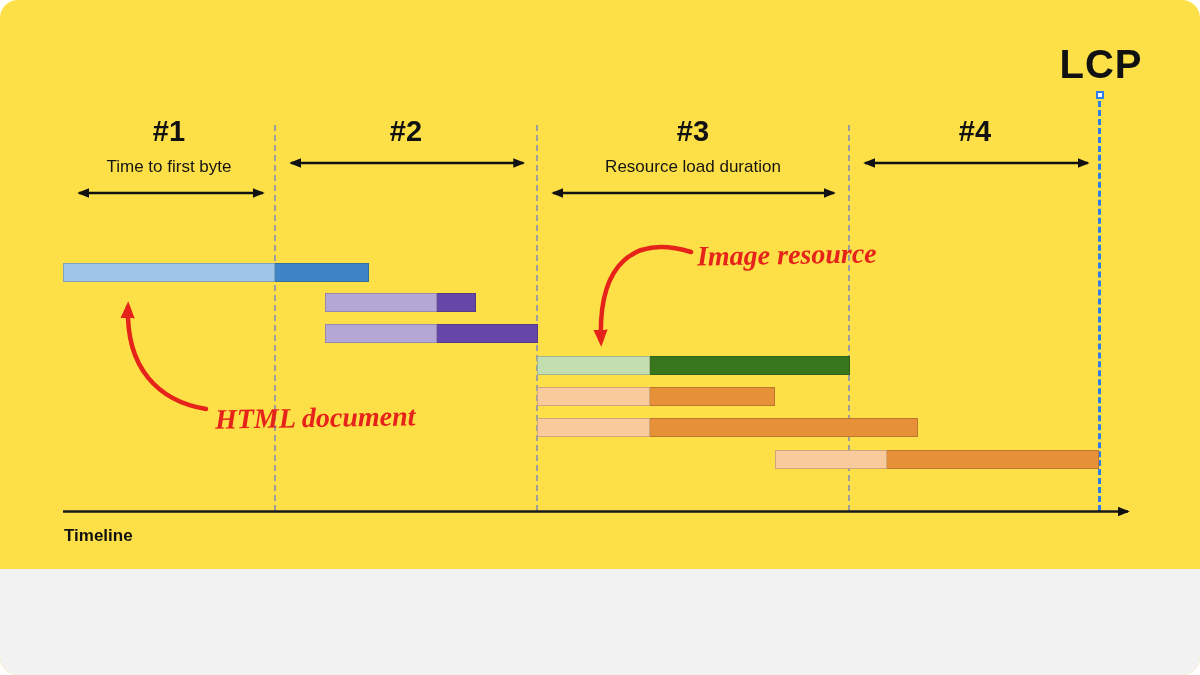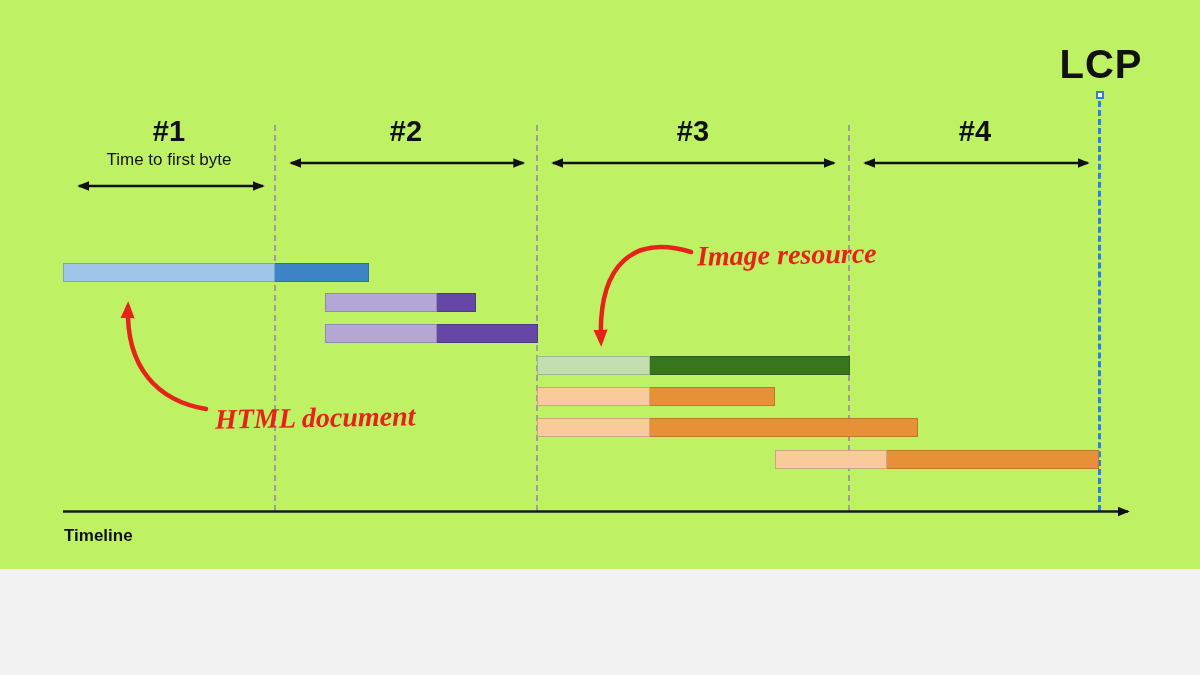--- a/index.html
+++ b/index.html
@@ -1,31 +1,31 @@
 <!DOCTYPE html>
 <html><head>
 <meta charset="utf-8">
 <style>
   html,body{margin:0;padding:0;background:#fff;}
   .canvas{
-    position:relative;width:1200px;height:675px;overflow:hidden;background:#bef264;
-    font-family:"Liberation Sans", sans-serif;color:#111;
+    position:relative;width:1200px;height:675px;overflow:hidden;background:#fde047;
+    font-family:"Liberation Sans", sans-serif;color:#111;border-radius:18px;
   }
   
   .lcp-title{position:absolute;left:1041px;top:42px;width:120px;text-align:center;
     font-size:40px;font-weight:800;letter-spacing:1px;color:#111;}
   .lcp-square{position:absolute;left:1096px;top:91px;width:4px;height:4px;background:#fff;border:2px solid #2f7ceb;}
   .lcp-line{position:absolute;left:1098px;top:101px;height:410px;width:0;border-left:3px dashed #2f7ceb;}
   
   .sep{position:absolute;top:125px;height:386px;width:0;border-left:2px dashed #9e9e9e;}
   .sep1{left:274px}.sep2{left:536px}.sep3{left:848px}
   
   .phase{position:absolute;top:114px;text-align:center;}
   .phase-num{font-size:29px;font-weight:700;line-height:34px;}
-  .phase-label{font-size:17px;font-weight:500;line-height:22px;margin-top:1px;color:#151515;}
+  .phase-label{font-size:17px;font-weight:500;line-height:22px;margin-top:8px;color:#151515;}
   .phase-arrow{display:block;margin:9px auto 0;height:12px;width:calc(100% - 12px);}
   .p1{left:63px;width:212px}.p2{left:275px;width:262px}.p3{left:537px;width:312px}.p4{left:849px;width:252px}
   
   .bar{position:absolute;height:19px;display:flex;}
   .seg{height:100%;box-sizing:border-box;border:1px solid rgba(0,0,0,0.18);}
   .seg + .seg{border-left:none;}
   .doc-l{background:#9fc5e8}.doc-d{background:#3d85c6}
   .css-l{background:#b4a7d6}.css-d{background:#6647a8}
   .scr-l{background:#f9cb9c}.scr-d{background:#e69138}
   .img-l{background:#c3deb0}.img-d{background:#38761d}
@@ -70,20 +70,21 @@
     </svg>
   </div>
   <div class="phase p2">
     <div class="phase-num">#2</div>
     <svg class="phase-arrow">
       <line x1="10" y1="6" x2="97%" y2="6" stroke="#111" stroke-width="2.3" marker-start="url(#ah)" marker-end="url(#ah)"></line>
     </svg>
   </div>
   <div class="phase p3">
     <div class="phase-num">#3</div>
+    <div class="phase-label">Resource load duration</div>
     <svg class="phase-arrow">
       <line x1="10" y1="6" x2="97%" y2="6" stroke="#111" stroke-width="2.3" marker-start="url(#ah)" marker-end="url(#ah)"></line>
     </svg>
   </div>
   <div class="phase p4">
     <div class="phase-num">#4</div>
     <svg class="phase-arrow">
       <line x1="10" y1="6" x2="97%" y2="6" stroke="#111" stroke-width="2.3" marker-start="url(#ah)" marker-end="url(#ah)"></line>
     </svg>
   </div>

